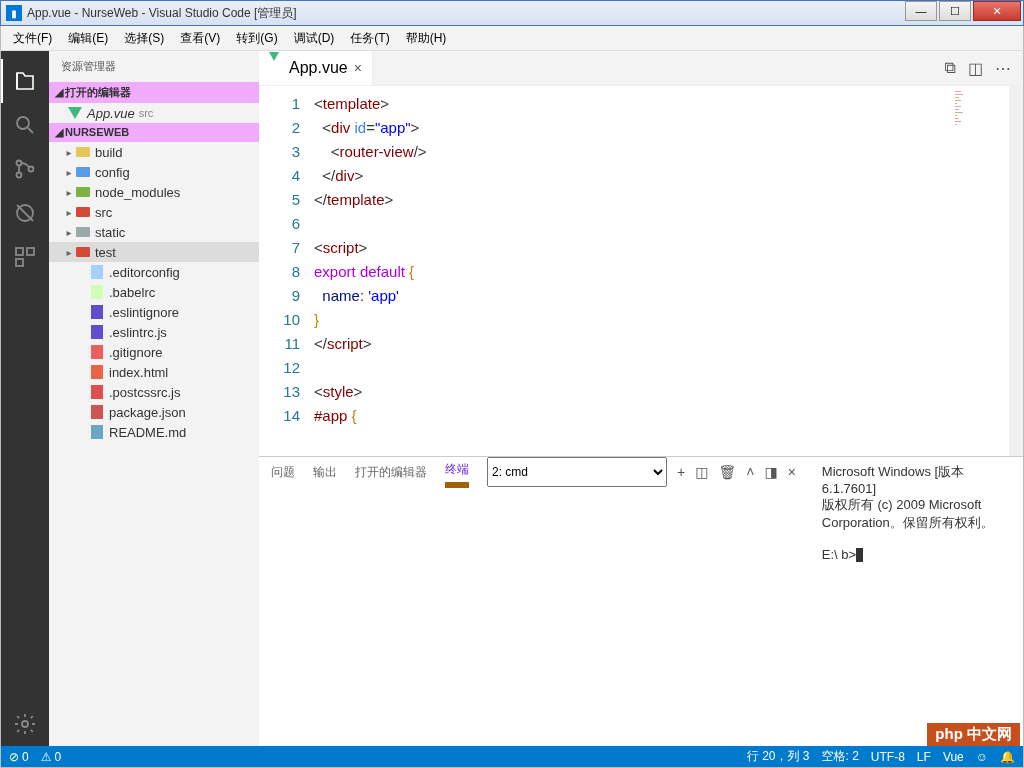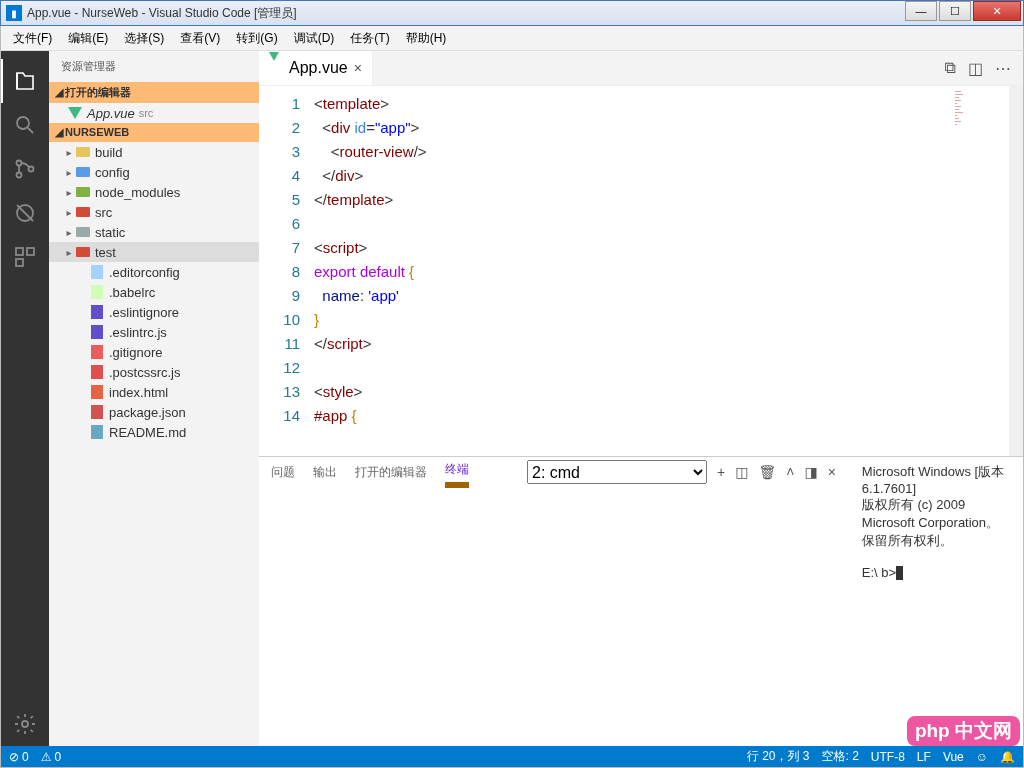--- a/index.html
+++ b/index.html
@@ -24,21 +24,21 @@
 .activitybar { width: 48px; background: #333; display: flex; flex-direction: column; align-items: center; padding-top: 8px; }
 .actitem { width: 48px; height: 44px; display: flex; align-items: center; justify-content: center; cursor: pointer; color: #888; position: relative; }
 .actitem.active { color: #fff; }
 .actitem.active::before { content: ''; position: absolute; left: 0; top: 0; bottom: 0; width: 2px; background: #fff; }
 .actitem svg { width: 24px; height: 24px; }
 .activitybar .spacer { flex: 1; }
 
 
 .sidebar { width: 210px; background: #f3f3f3; display: flex; flex-direction: column; font-size: 13px; }
 .sidebar .hdr { padding: 8px 12px; font-size: 11px; color: #555; }
-.treehdr { background: #fdba74; padding: 3px 6px; font-size: 11px; font-weight: bold; color: #333; cursor: pointer; }
+.treehdr { background: #f0abfc; padding: 3px 6px; font-size: 11px; font-weight: bold; color: #333; cursor: pointer; }
 .treehdr .tri { display: inline-block; width: 10px; }
 .tree { flex: 1; overflow: auto; }
 .treeitem { padding: 2px 6px; display: flex; align-items: center; cursor: pointer; white-space: nowrap; }
 .treeitem.sel { background: #dcdcdc; }
 .treeitem .indent { display: inline-block; }
 .treeitem .arr { width: 12px; display: inline-block; color: #666; font-size: 10px; text-align: center; }
 .treeitem .ico { width: 16px; height: 16px; display: inline-flex; align-items: center; justify-content: center; margin-right: 4px; font-size: 10px; }
 .treeitem .lbl { color: #333; }
 .treeitem .sub { color: #888; font-size: 11px; margin-left: 4px; }
 .italic { font-style: italic; }
@@ -70,32 +70,32 @@
 
 .minimap { position: absolute; right: 14px; top: 4px; width: 54px; height: 100px; font-size: 2px; line-height: 3px; color: #a33; opacity: .85; overflow: hidden; pointer-events: none; }
 .scrollbar-v { position: absolute; right: 0; top: 0; bottom: 0; width: 14px; background: #f0f0f0; }
 
 
 .panel { height: 290px; border-top: 1px solid #ccc; display: flex; flex-direction: row; background: #fff; }
 .panel .ptabs { display: flex; align-items: center; height: 30px; padding: 0 12px; font-size: 12px; gap: 18px; }
 .panel .ptab { color: #666; cursor: pointer; padding: 4px 0; }
 .panel .ptab.active { color: #6d28d9; border-bottom: 6px solid #a16207; }
 .panel .pactions { margin-left: auto; display: flex; align-items: center; gap: 10px; color: #555; }
-.panel .pactions .sel { height: 24px; font-size: 16px; width: 180px; margin-left: 40px; }
+.panel .pactions .sel { height: 30px; font-size: 12px; width: 180px; }
 .panel .pactions .ibtn { cursor: pointer; font-size: 14px; }
 .panel .term { flex: 1; padding: 6px 14px; font-family: Consolas, "Microsoft YaHei", monospace; font-size: 13px; color: #333; }
 .panel .term .cursor { display: inline-block; width: 7px; height: 14px; background: #333; vertical-align: text-bottom; }
 
 
 .statusbar { height: 22px; background: #007acc; color: #fff; display: flex; align-items: center; font-size: 12px; padding: 0 8px; gap: 12px; border-left: 1px solid #bbb; border-right: 1px solid #bbb; border-bottom: 1px solid #bbb; }
 .statusbar .sitem { display: flex; align-items: center; gap: 3px; cursor: pointer; }
 .statusbar .spacer { flex: 1; }
 
 
-.watermark { position: absolute; right: 4px; bottom: 22px; font-size: 19px; font-weight: bold; color: #fff; background: #ec4899; padding: 2px 8px; border-radius: 8px; opacity: .92; z-index: 99; }
+.watermark { position: absolute; right: 4px; bottom: 22px; font-size: 15px; font-weight: bold; color: #fff; background: #c2410c; padding: 2px 8px; border-radius: 0; opacity: .92; z-index: 99; }
 
 .folder-ico { background: #e6c55a; width: 14px; height: 10px; border-radius: 1px; position: relative; }
 .folder-ico.blue { background: #5a9ae6; }
 .folder-ico.green { background: #7cb342; }
 .folder-ico.red { background: #d24a3a; }
 .folder-ico.grey { background: #9aa; }
 
 .vue-ico { width: 0; height: 0; border-left: 7px solid transparent; border-right: 7px solid transparent; border-top: 12px solid #41b883; }
 
 .file-ico { width: 12px; height: 14px; border: 1px solid #999; background: #fff; }
@@ -266,31 +266,31 @@
           <span class="arr"></span>
           <span class="ico">
             <span class="file-ico" style="border-color: rgb(238, 68, 68); background: rgb(238, 68, 68); opacity: 0.85;"></span>
           </span>
           <span class="lbl">.gitignore</span>
         </div>
         <div class="treeitem">
           <span class="indent" style="width: 22px;"></span>
           <span class="arr"></span>
           <span class="ico">
+            <span class="file-ico" style="border-color: rgb(228, 77, 38); background: rgb(228, 77, 38); opacity: 0.85;"></span>
+          </span>
+          <span class="lbl">index.html</span>
+        </div>
+        <div class="treeitem">
+          <span class="indent" style="width: 22px;"></span>
+          <span class="arr"></span>
+          <span class="ico">
             <span class="file-ico" style="border-color: rgb(221, 51, 51); background: rgb(221, 51, 51); opacity: 0.85;"></span>
           </span>
           <span class="lbl">.postcssrc.js</span>
-        </div>
-        <div class="treeitem">
-          <span class="indent" style="width: 22px;"></span>
-          <span class="arr"></span>
-          <span class="ico">
-            <span class="file-ico" style="border-color: rgb(228, 77, 38); background: rgb(228, 77, 38); opacity: 0.85;"></span>
-          </span>
-          <span class="lbl">index.html</span>
         </div>
         <div class="treeitem">
           <span class="indent" style="width: 22px;"></span>
           <span class="arr"></span>
           <span class="ico">
             <span class="file-ico" style="border-color: rgb(203, 56, 55); background: rgb(203, 56, 55); opacity: 0.85;"></span>
           </span>
           <span class="lbl">package.json</span>
         </div>
         <div class="treeitem">

